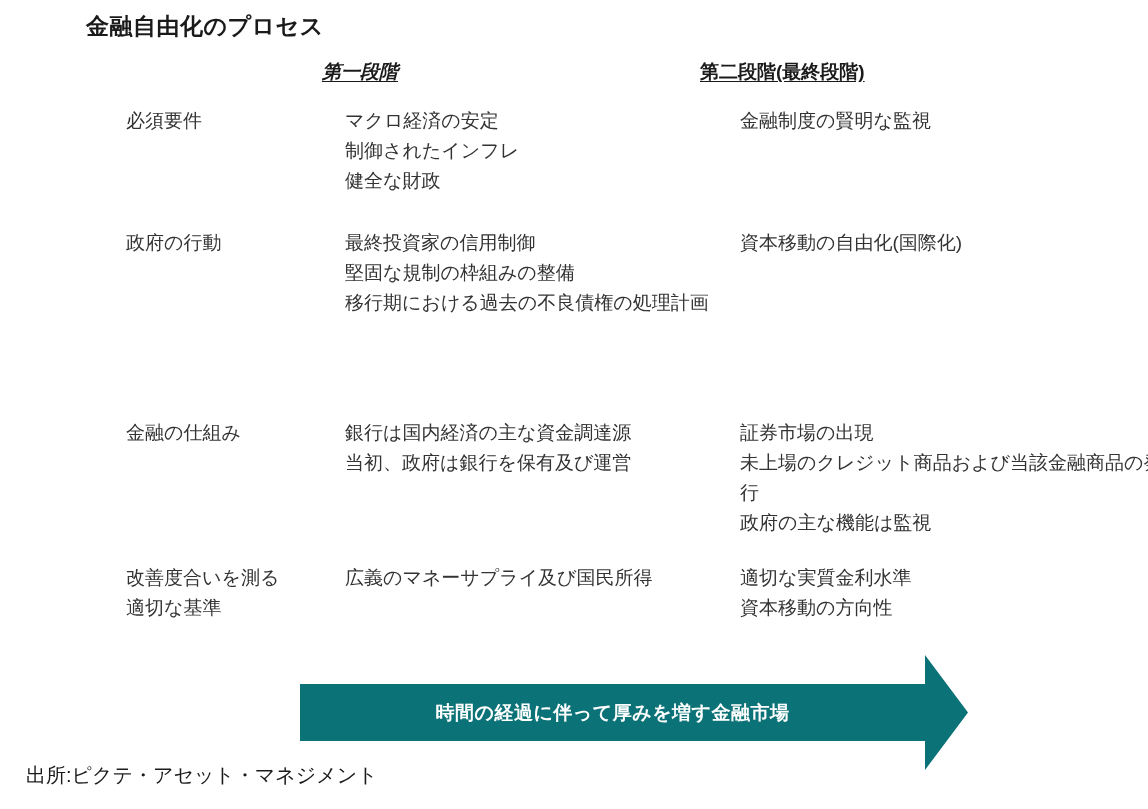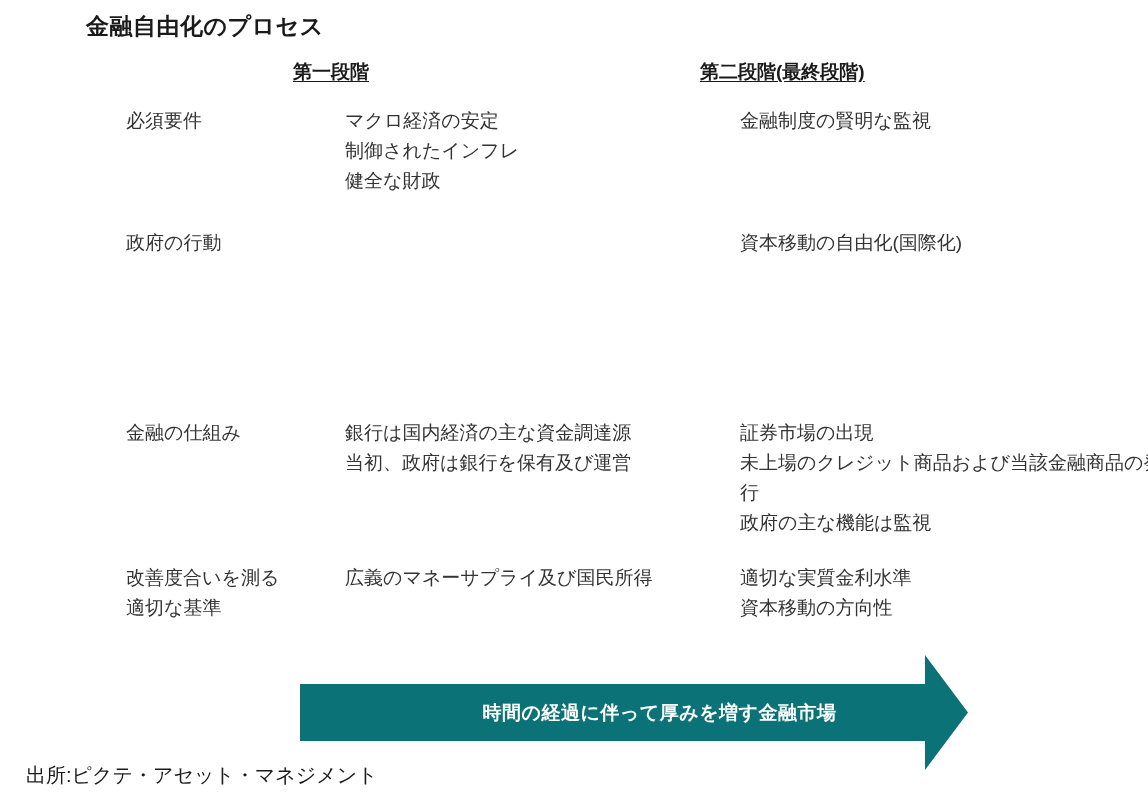--- a/index.html
+++ b/index.html
@@ -40,21 +40,21 @@
   .col-head {
     position: absolute;
     top: 59px;
     font-size: 19px;
     font-weight: bold;
     color: #1a1a1a;
     text-decoration: underline;
     text-underline-offset: 3px;
     white-space: nowrap;
   }
-  .col-head.stage1 { left: 293px; }
+  .col-head.stage1 { left: 322px; font-style: italic; }
   .col-head.stage2 { left: 700px; }
 
   
   .grid {
     position: absolute;
     left: 0;
     top: 106px;
     width: 1148px;
     margin-left: 40px;
   }
@@ -99,21 +99,20 @@
     height: 115px;
     display: flex;
     align-items: center;
     justify-content: center;
     color: #ffffff;
     font-size: 19px;
     font-weight: bold;
     letter-spacing: 0.5px;
     white-space: nowrap;
     pointer-events: none;
-    padding-left: 47px;
   }
 
   
   .source {
     position: absolute;
     left: 26px;
     top: 762px;
     font-size: 20px;
     color: #1a1a1a;
     white-space: nowrap;
@@ -135,20 +134,23 @@
     <div class="row row-0">
       <div class="cell label">必須要件</div>
       <div class="cell stage1">マクロ経済の安定
 制御されたインフレ
 健全な財政</div>
       <div class="cell stage2">金融制度の賢明な監視</div>
     </div>
 
     <div class="row row-1">
       <div class="cell label">政府の行動</div>
+      <div class="cell stage1">最終投資家の信用制御
+堅固な規制の枠組みの整備
+移行期における過去の不良債権の処理計画</div>
       <div class="cell stage2">資本移動の自由化(国際化)</div>
     </div>
 
     <div class="row row-2">
       <div class="cell label">金融の仕組み</div>
       <div class="cell stage2">証券市場の出現
 未上場のクレジット商品および当該金融商品の発行
 政府の主な機能は監視</div>
       <div class="cell stage1">銀行は国内経済の主な資金調達源
 当初、政府は銀行を保有及び運営</div>

